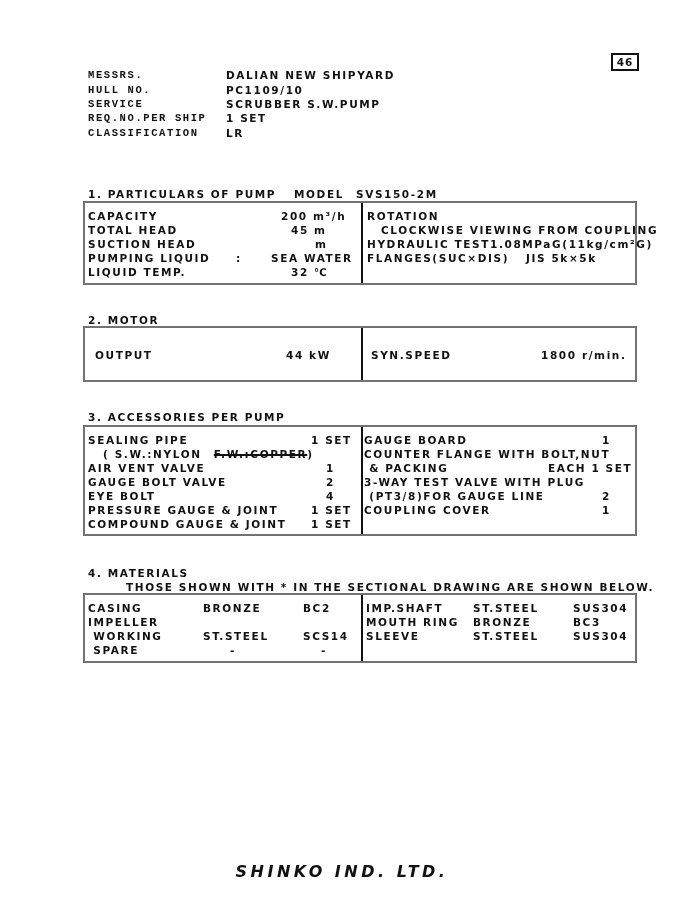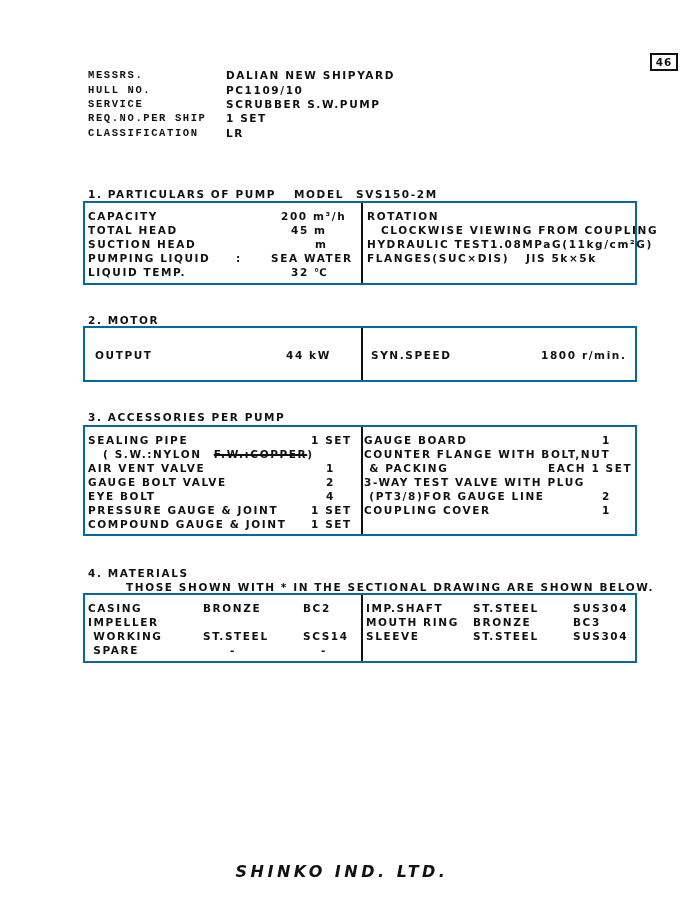--- a/index.html
+++ b/index.html
@@ -30,29 +30,28 @@
       left: 611px;
       top: 53px;
       width: 24px;
       height: 14px;
       border: 2px solid #111;
       text-align: center;
       font-size: 10.5px;
       font-weight: bold;
       line-height: 14px;
       letter-spacing: 1px;
-      margin-left: 39px;
     }
 
     .header-label { position: absolute; left: 88px; font-family: Liberation Mono, monospace; }
     .header-value { position: absolute; left: 226px; }
 
     .box {
       position: absolute;
-      border: 2px solid #0369a1;
+      border: 2px solid #737373;
       box-sizing: border-box;
       text-align: right;
     }
     .divider {
       position: absolute;
       top: 0;
       bottom: 0;
       width: 0;
       border-left: 2px solid #111;
     }

